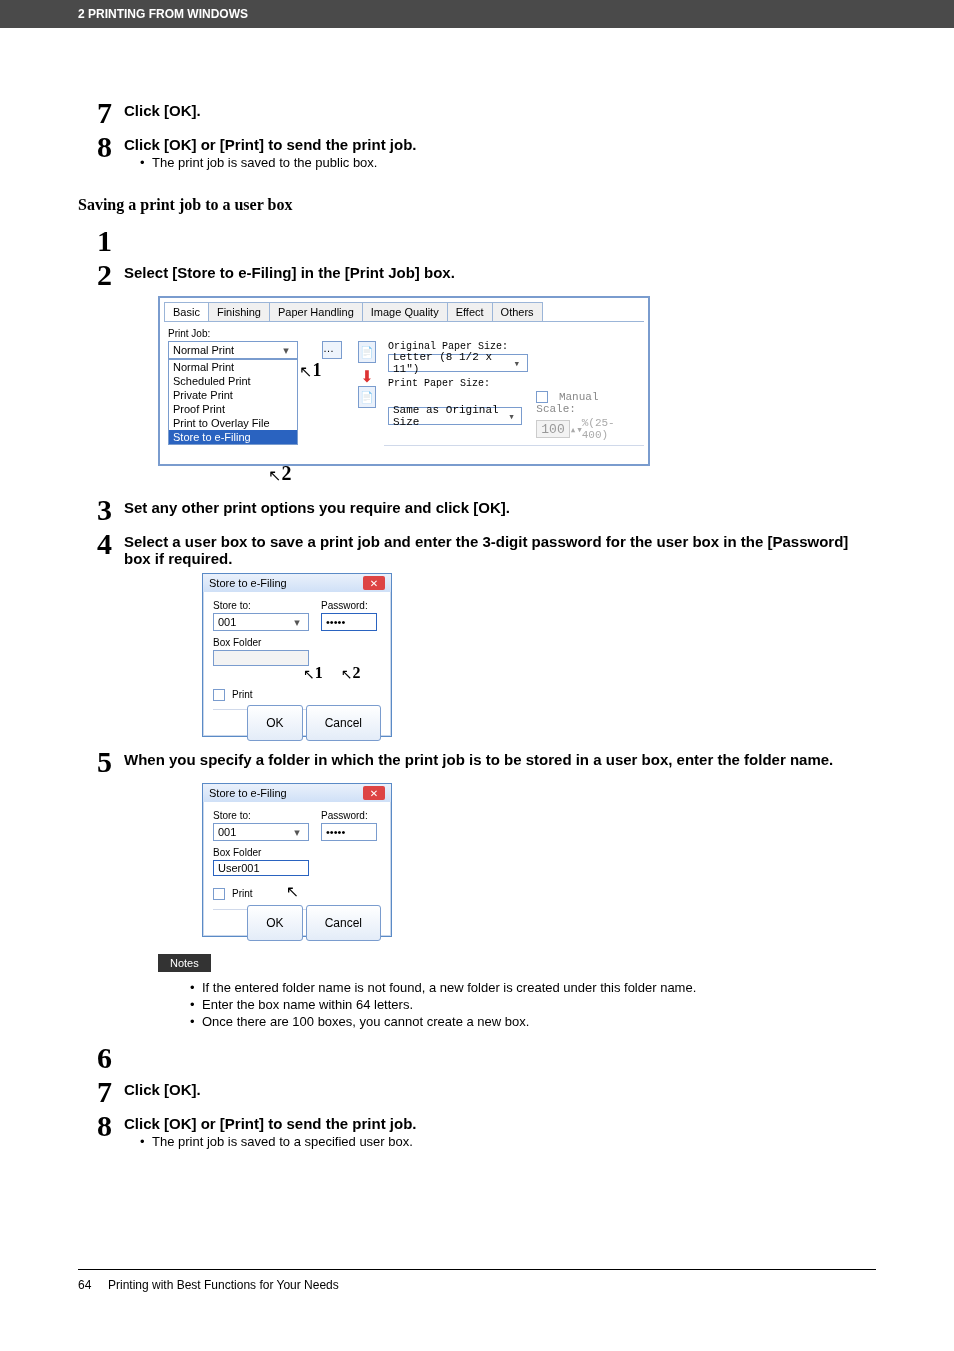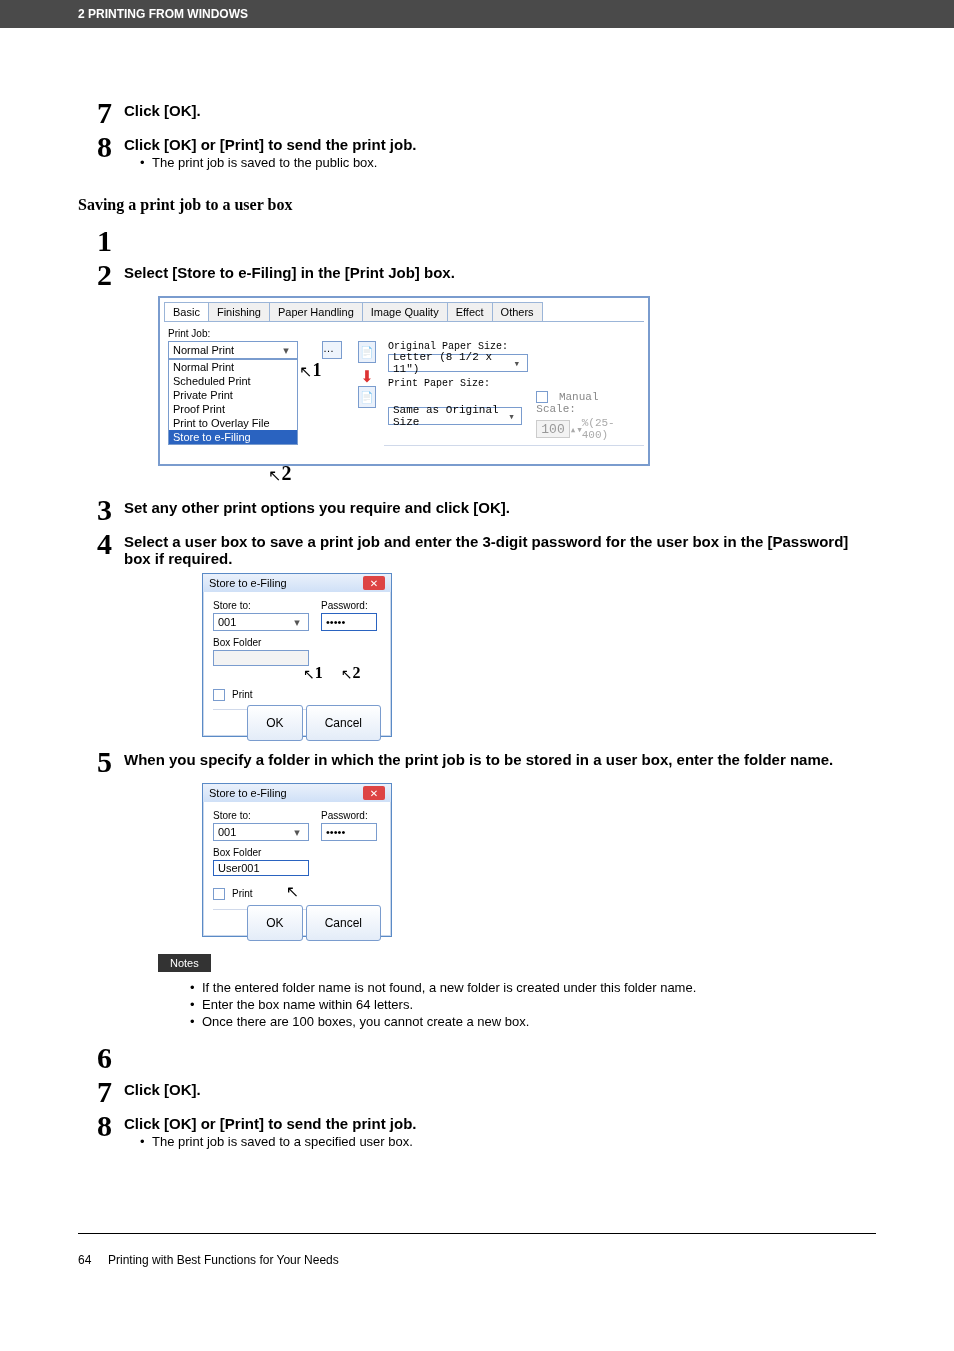--- a/index.html
+++ b/index.html
@@ -28,21 +28,21 @@
   .dropdown-list .sel { background:#2a63c0; color:#fff; }
   .small-dlg { width:190px; }
   .small-dlg .titlebar { background:linear-gradient(#eaf1fb,#cfe0f7); color:#000; font-size:11px; padding:2px 6px; display:flex; justify-content:space-between; align-items:center; }
   .close-x { background:#d44; color:#fff; width:22px; height:14px; display:flex; align-items:center; justify-content:center; font-size:10px; border-radius:2px;}
   .small-dlg .body { padding:8px 10px 6px 10px; }
   .lbl { font-size:10px; margin-bottom:2px;}
   .notes-chip { display:inline-block; background:#333; color:#fff; font-size:11px; padding:3px 12px; margin-bottom:6px; }
   .notes-list { font-size: 13px; margin-left: 16px; }
   .notes-list .bullet-line { margin-top:2px; }
   .btn { border:1px solid #7a9cce; background:linear-gradient(#fff,#e3ecf8); padding:10px 18px; font-size:12px; border-radius:3px;}
-  .footer { position:relative; margin-top:84px; border-top:1px solid #000; padding-top:19px; font-size:12px; margin-left:78px; margin-right:78px; display:flex;}
+  .footer { position:relative; margin-top:120px; border-top:1px solid #000; padding-top:8px; font-size:12px; margin-left:78px; margin-right:78px; display:flex;}
   .footer .pno { width:30px; }
   .chk { width:12px; height:12px; border:1px solid #7a9cce; background:#fff; display:inline-block; margin-right:4px; vertical-align:middle;}
   .spinner { border:1px solid #ccc; width:34px; height:18px; display:inline-flex; align-items:center; justify-content:center; background:#f3f3f3; color:#999; font-size:13px;}
   .sep { border-top:1px solid #d0d9ea; margin:4px -4px;}
 </style>
 </head>
 <body>
 
 <div class="page">
 

